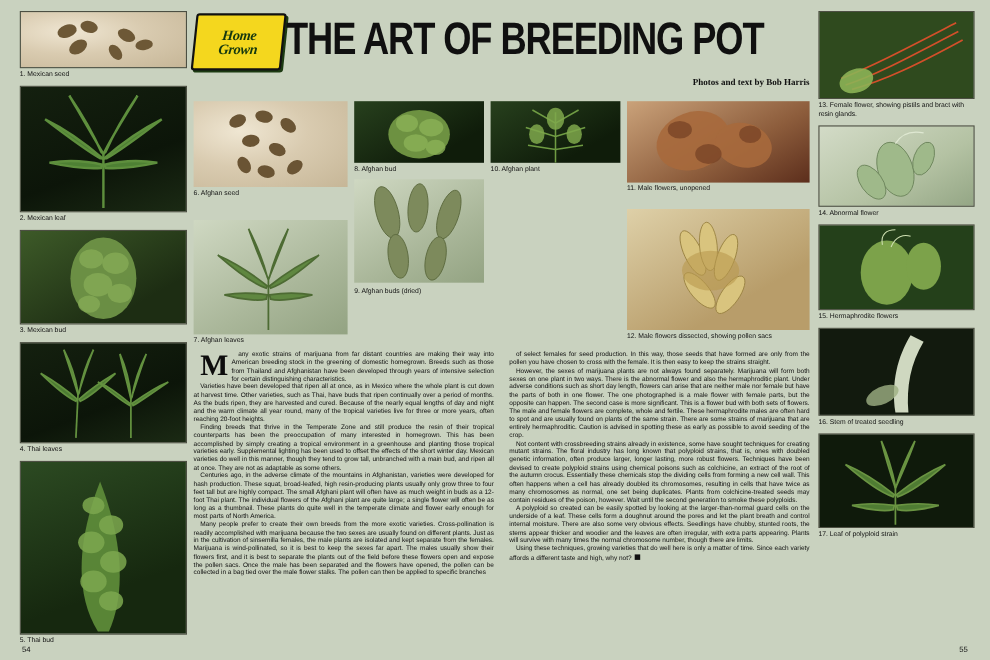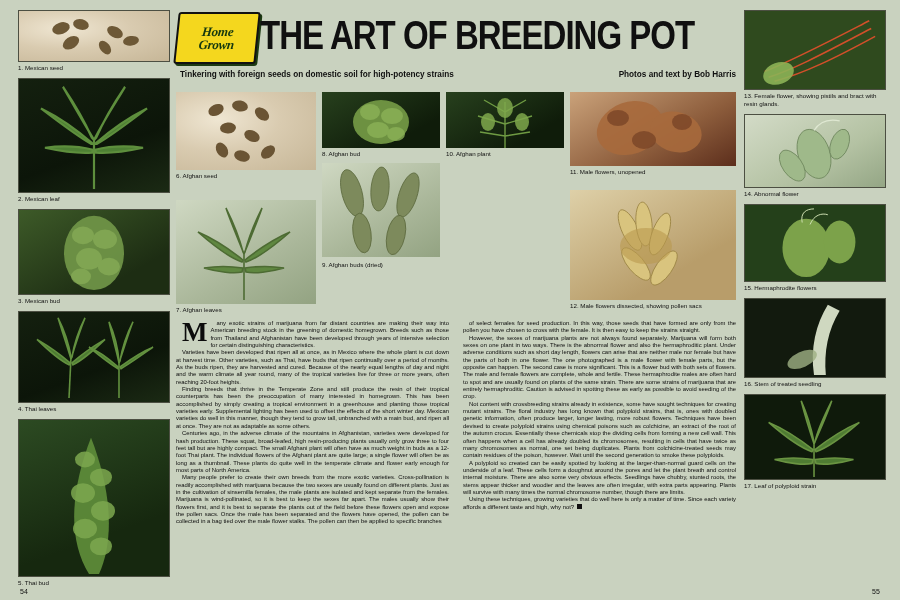--- a/index.html
+++ b/index.html
@@ -41,21 +41,21 @@
      font-size:13px;color:#15380f;line-height:13px;letter-spacing:-.3px;}
   .title{
     position:absolute;left:84px;top:2px;width:476px;
     font-family:"Liberation Sans",sans-serif;
     font-weight:bold;font-size:33px;line-height:40px;letter-spacing:-1px;
     color:#101010;white-space:nowrap;
     transform:scaleY(1.25);transform-origin:left top;
   }
   .subline{position:absolute;left:4px;top:62px;width:556px;font-size:8.2px;font-weight:bold;}
   .subline .left{float:left;}
-  .subline .right{float:right;}
+  .subline .right{float:right;font-family:Liberation Serif, serif;}
   
   .strip{position:absolute;left:176px;top:92px;width:560px;}
   
   .body{position:absolute;left:176px;top:320px;width:560px;height:268px;}
   .colwrap{display:flex;gap:14px;}
   .tcol{width:273px;font-size:5.9px;line-height:7.35px;text-align:justify;
         font-family:"Liberation Sans",sans-serif;color:#0c0c0c;}
   .tcol p{margin:0 0 0 0;text-indent:6px;}
   .dropcap{float:left;font-size:27px;line-height:22px;font-weight:bold;padding:1px 3px 0 0;font-family:"Liberation Serif",serif;}
   .pagenum{position:absolute;font-size:7px;color:#111;}
@@ -161,21 +161,20 @@
     </div>
   </div>
 
   <div class="masthead">
     <div class="logo">
       <span>Home</span>
       <span>Grown</span>
     </div>
     <div class="title">THE ART OF BREEDING POT</div>
     <div class="subline">
-      <span class="left">Tinkering with foreign seeds on domestic soil for high-potency strains</span>
       <span class="right">Photos and text by Bob Harris</span>
     </div>
   </div>
 
   <div class="strip">
 
     <div style="position:absolute;left:0;top:0;width:140px;">
       <div class="ph p-seedlight" style="height:78px;position:relative">
         <svg viewBox="0 0 140 78" width="100%" height="100%" preserveAspectRatio="none">
           <g fill="#6a5434">

